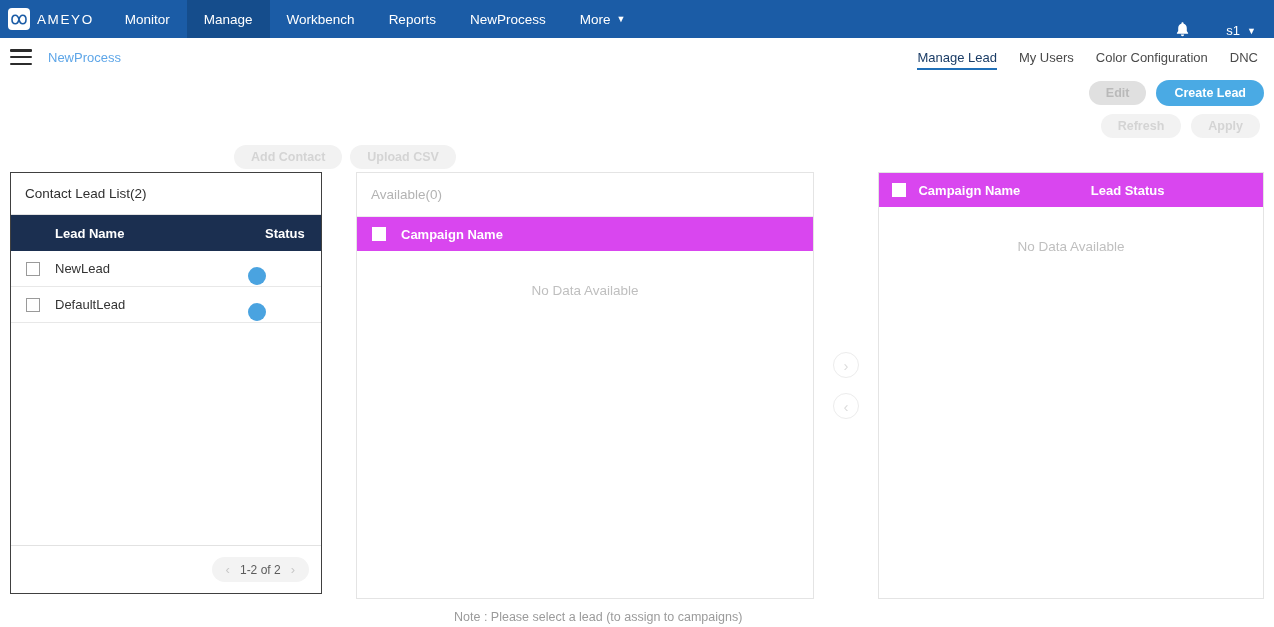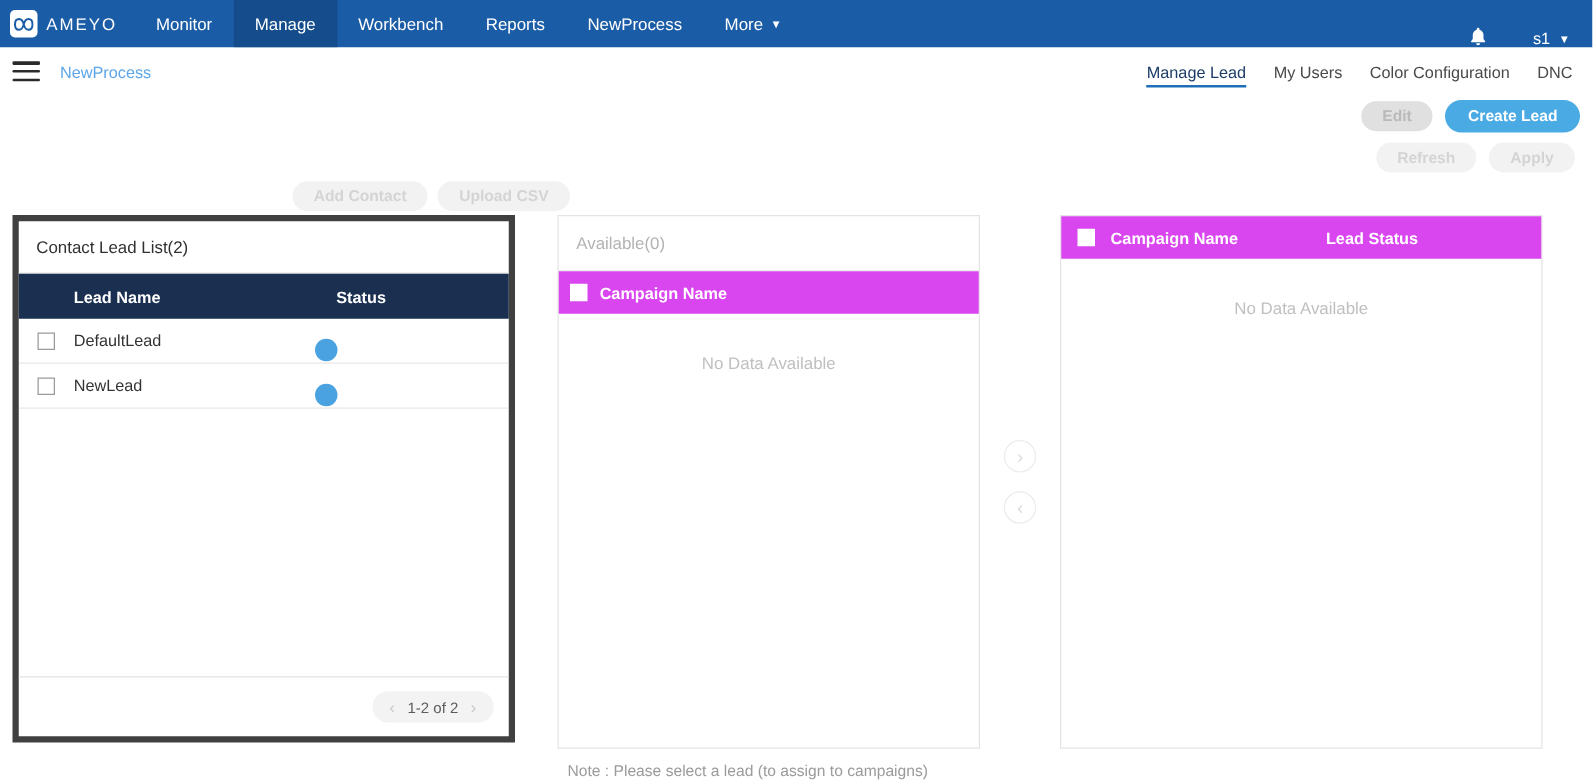--- a/index.html
+++ b/index.html
@@ -133,21 +133,21 @@
     position: relative;
     padding: 0 10px;
     display: flex;
     align-items: flex-start;
     gap: 0;
   }
 
   
   .lead-panel {
     width: 402px;
-    border: 5px solid #404040;
+    border: 1px solid #404040;
     background: #ffffff;
     display: flex; flex-direction: column;
     height: 422px;
   }
   .lead-panel-title {
     padding: 13px 14px;
     font-size: 13.5px; color: #303030;
     border-bottom: 1px solid #e2e2e2;
   }
   .lead-thead {
@@ -207,21 +207,21 @@
     align-items: flex-start;
     margin-left: 34px;
     flex: 1;
   }
   .xfer-panel {
     border: 1px solid #e4e4e4;
     background: #ffffff;
     height: 427px;
     display: flex; flex-direction: column;
   }
-  .xfer-panel.available { width: 338px; }
+  .xfer-panel.available { width: 458px; }
   .xfer-panel.assigned  { width: 386px; }
   .xfer-title {
     padding: 14px 14px;
     font-size: 13.5px; color: #b3b3b3;
     border-bottom: 1px solid #ededed;
   }
   .xfer-thead {
     background: #d946ef;
     height: 34px;
     display: flex; align-items: center;
@@ -360,30 +360,30 @@
       <div class="col-check"></div>
       <div class="col-name">Lead Name</div>
       <div class="col-status">Status</div>
     </div>
 
     <div class="lead-body">
       <div class="lead-row">
         <div class="col-check">
           <span class="cb"></span>
         </div>
-        <div class="col-name">DefaultLead</div>
+        <div class="col-name">NewLead</div>
         <div class="col-status">
           <span class="toggle"><span class="knob"></span></span>
         </div>
       </div>
       <div class="lead-row">
         <div class="col-check">
           <span class="cb"></span>
         </div>
-        <div class="col-name">NewLead</div>
+        <div class="col-name">DefaultLead</div>
         <div class="col-status">
           <span class="toggle"><span class="knob"></span></span>
         </div>
       </div>
     </div>
 
     <div class="lead-footer">
       <div class="pager">
         <span class="arrow">‹</span>
         <span>1-2 of 2</span>

